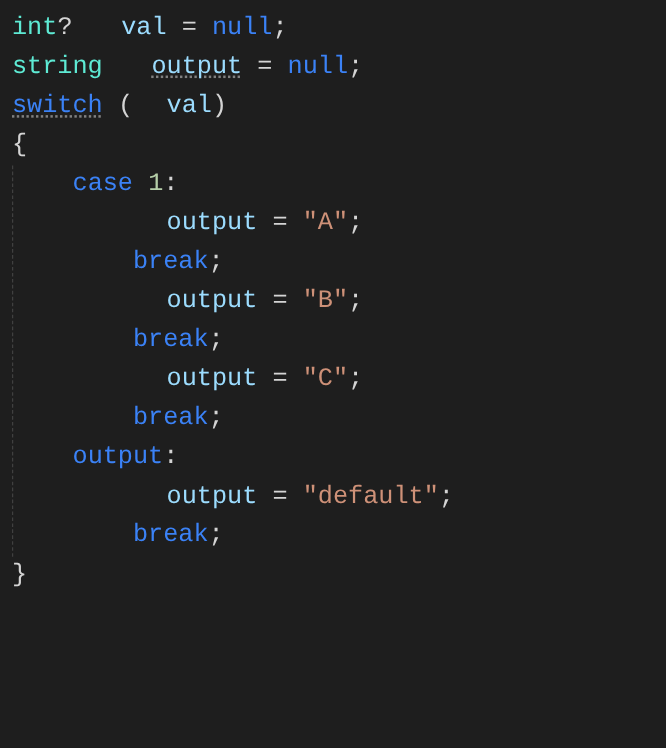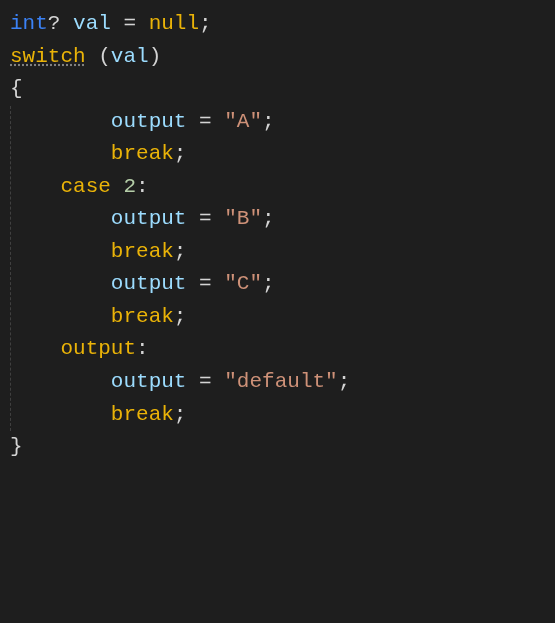--- a/index.html
+++ b/index.html
@@ -8,23 +8,23 @@
     background: #1e1e1e;
     font-family: Consolas, "Courier New", monospace;
     font-size: 21px;
     line-height: 1.55;
     color: #d4d4d4;
     width: 555px;
     height: 623px;
     box-sizing: border-box;
   }
   .line { white-space: pre; position: relative; }
-  .kw   { color: #eab308; }   
-  .type { color: #3b82f6; }
-  .var  { color: #9cdcfe; }   
+  .kw   { color: #3b82f6; }   
+  .type { color: #5eead4; }
+  .var  { color: #9cdcfe; margin-left: 28px; }   
   .op   { color: #d4d4d4; }
   .num  { color: #b5cea8; }   
   .str  { color: #ce9178; }   
   .brace{ color: #d4d4d4; }
   .punct{ color: #d4d4d4; }
   .quickfix {
     text-decoration: underline dotted #808080;
     text-underline-offset: 3px;
   }
   .guide {
@@ -38,32 +38,33 @@
     position: relative;
   }
 </style>
 </head>
 <body>
 
 <div>
 
 <div class="line"><span class="type">int</span><span class="op">?</span><span> </span><span class="var">val</span><span class="op"> = </span><span class="kw">null</span><span class="punct">;</span></div>
 
+<div class="line"><span class="type">string</span><span> </span><span class="var quickfix">output</span><span class="op"> = </span><span class="kw">null</span><span class="punct">;</span></div>
 
 <div class="line"><span class="kw quickfix">switch</span><span> </span><span class="punct">(</span><span class="var">val</span><span class="punct">)</span></div>
 
 <div class="line"><span class="brace">{</span></div>
 
 <div class="indent-block">
 <span class="guide"></span>
 
+<div class="line"><span>    </span><span class="kw">case</span><span> </span><span class="num">1</span><span class="punct">:</span></div>
 <div class="line"><span>        </span><span class="var">output</span><span class="op"> = </span><span class="str">"A"</span><span class="punct">;</span></div>
 <div class="line"><span>        </span><span class="kw">break</span><span class="punct">;</span></div>
 
-<div class="line"><span>    </span><span class="kw">case</span><span> </span><span class="num">2</span><span class="punct">:</span></div>
 <div class="line"><span>        </span><span class="var">output</span><span class="op"> = </span><span class="str">"B"</span><span class="punct">;</span></div>
 <div class="line"><span>        </span><span class="kw">break</span><span class="punct">;</span></div>
 
 <div class="line"><span>        </span><span class="var">output</span><span class="op"> = </span><span class="str">"C"</span><span class="punct">;</span></div>
 <div class="line"><span>        </span><span class="kw">break</span><span class="punct">;</span></div>
 
 <div class="line"><span>    </span><span class="kw">output</span><span class="punct">:</span></div>
 <div class="line"><span>        </span><span class="var">output</span><span class="op"> = </span><span class="str">"default"</span><span class="punct">;</span></div>
 <div class="line"><span>        </span><span class="kw">break</span><span class="punct">;</span></div>
 

